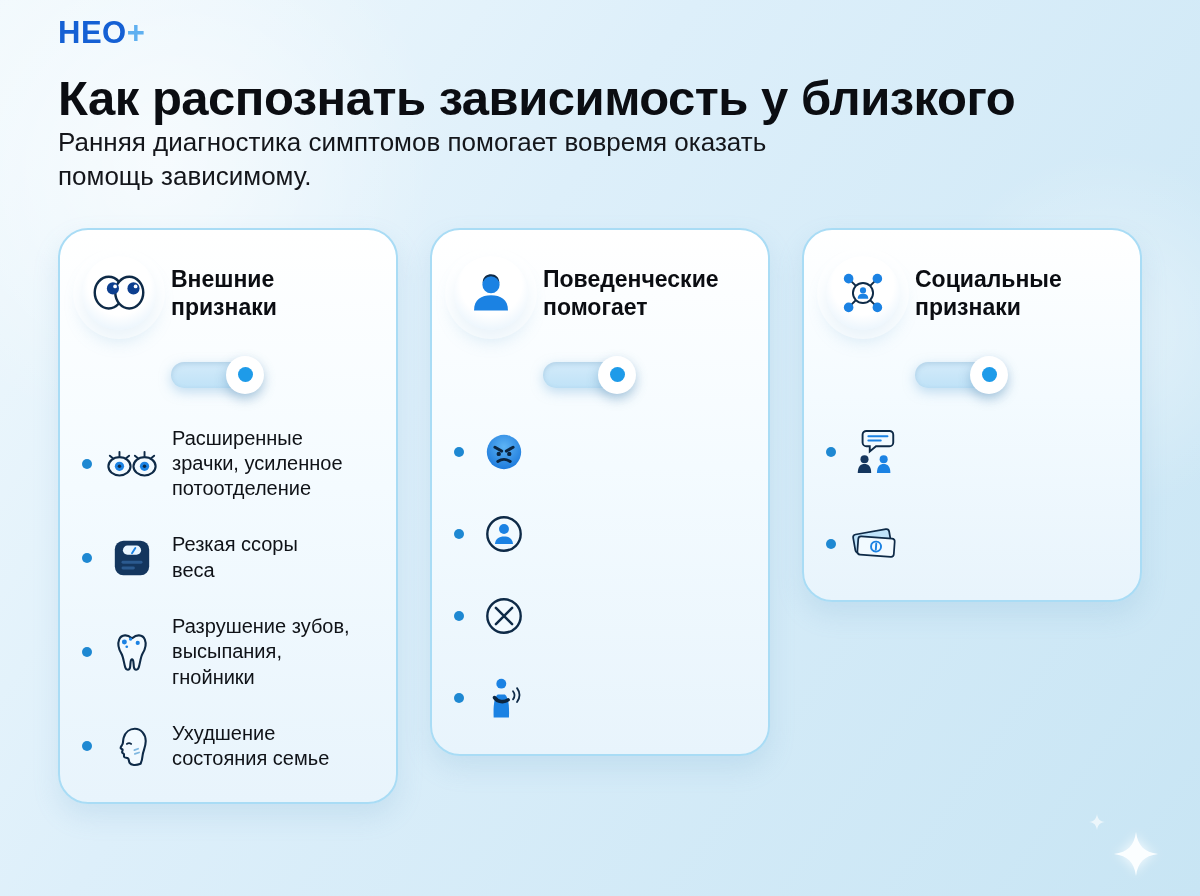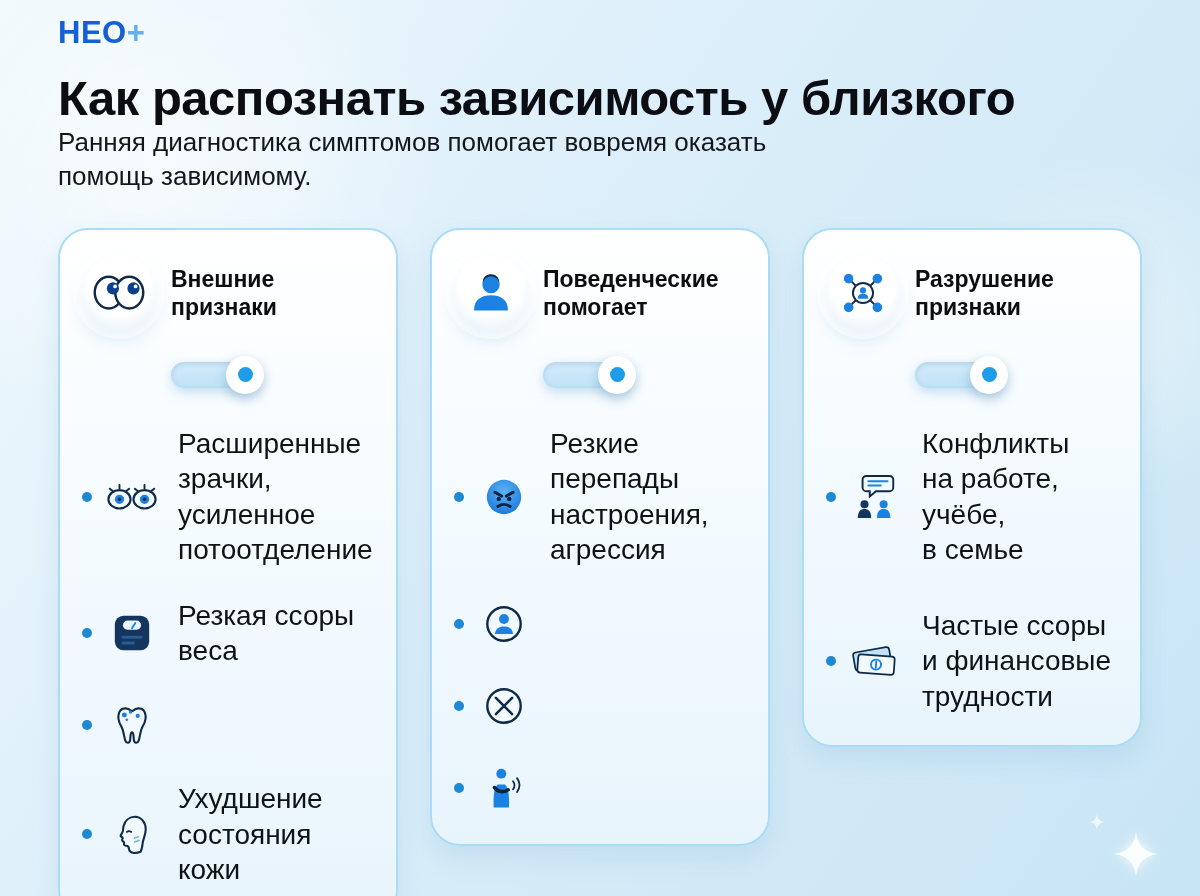--- a/index.html
+++ b/index.html
@@ -52,21 +52,21 @@
     box-shadow:0 5px 12px rgba(90,145,185,.45);
     display:flex; align-items:center; justify-content:center;
   }
   .toggle-dot { width:15px; height:15px; border-radius:50%; background:#1e9be9; }
 
   .items { display:flex; flex-direction:column; gap:30px; }
   .card--social .items { gap:40px; }
   .item { display:flex; align-items:center; gap:13px; }
   .bullet { width:10px; height:10px; border-radius:50%; background:#1e88d2; flex:0 0 10px; }
   .item-icon { width:54px; height:52px; flex:0 0 54px; display:flex; align-items:center; justify-content:center; }
-  .item-text { font-size:28px; font-weight:500; line-height:1.27; color:#0f1217; white-space:pre-line;margin-left:6px; }
+  .item-text { font-size:20px; font-weight:500; line-height:1.27; color:#0f1217; white-space:pre-line; }
 
   .sparkle { position:absolute; right:42px; bottom:20px; filter:drop-shadow(0 0 6px rgba(255,255,255,.9)); }
   .sparkle-small { position:absolute; right:95px; bottom:66px; opacity:.65; }
 </style>
 </head>
 <body>
 
 <div class="page">
   <div class="glow-1"></div>
   <div class="glow-2"></div>
@@ -143,33 +143,36 @@
           <span class="bullet"></span>
           <span class="item-icon">
             <svg viewBox="0 0 42 44" width="40">
               <path d="M20 7 C17 4 10 3 7.5 9 C5.5 14 7 19 10 24 C12 27.5 12.5 34 14 38.5 C15 41.5 18.5 41.5 19 38 C19.4 35 19.3 31.5 20 30.5 C20.7 29.5 21.3 29.5 22 30.5 C22.7 31.5 22.6 35 23 38 C23.5 41.5 27 41.5 28 38.5 C29.5 34 30 27.5 32 24 C35 19 36.5 14 34.5 9 C32 3 25 4 22 7 C21.3 7.6 20.7 7.6 20 7 Z" fill="#f2faff" stroke="#0e2a47" stroke-width="2.2"></path>
               <circle cx="13" cy="11.5" r="2.6" fill="#1b82e3"></circle>
               <circle cx="19.5" cy="8.5" r="1.8" fill="#1b82e3"></circle>
               <circle cx="27" cy="12.5" r="2.2" fill="#1b82e3"></circle>
               <circle cx="15.5" cy="16.5" r="1.4" fill="#1b82e3"></circle>
             </svg>
           </span>
+          <span class="item-text">Разрушение зубов,
+высыпания,
+гнойники</span>
         </div>
 
         <div class="item">
           <span class="bullet"></span>
           <span class="item-icon">
             <svg viewBox="0 0 38 44" width="36">
               <path d="M28 41 C23 43 18 42.5 16.5 40 C15.4 38.1 16 36.2 14.8 35.3 C13.5 34.4 11.6 34.9 10.8 33.8 C10.1 32.8 10.9 31.7 10.5 30.8 C10.1 29.9 8.8 30 8.6 28.9 C8.4 27.9 9.3 26.9 9.1 26 C8.9 25.1 7.3 25.4 7 24.4 C6.7 23.4 8.2 22 9 20.2 C9.8 18.4 9.4 16.2 10.2 13.4 C11.8 7.8 16.5 4 22 4 C28.5 4 33.5 9.8 33.5 17 C33.5 23 30.8 27.2 30.3 31.5 C30 34.5 29.2 38.8 28 41 Z" fill="#f2faff" stroke="#0e2a47" stroke-width="2.2"></path>
               <path d="M13.5 20 C15 19 17 19.2 18.2 20" stroke="#0e2a47" stroke-width="1.8" stroke-linecap="round" fill="none"></path>
               <path d="M21.5 26.5 L25.5 25 M22 30.5 L26.5 29" stroke="#7fb7e0" stroke-width="1.8" stroke-linecap="round"></path>
             </svg>
           </span>
           <span class="item-text">Ухудшение
-состояния кожи</span>
+состояния семье</span>
         </div>
       </div>
     </section>
 
     <section class="card">
       <div class="card-header">
         <div class="badge">
           <svg viewBox="0 0 48 48" width="44">
             <path d="M15 12 C15 6 20 3.5 24 3.5 C29 3.5 33 7 33 12 C33 13 32.6 14.1 32.2 14.9 C30 10.5 27 9.6 24 9.6 C20 9.6 17 11.2 15.8 14.9 C15.3 14 15 13 15 12 Z" fill="#0e2a47"></path>
             <circle cx="24" cy="15" r="9.4" fill="#1b82e3"></circle>
@@ -197,23 +200,20 @@
                   <stop offset="100%" stop-color="#1472d8"></stop>
                 </radialGradient>
               </defs>
               <circle cx="22" cy="22" r="18" fill="url(#gradAngry)"></circle>
               <path d="M12.5 17 L19.5 21 M31.5 17 L24.5 21" stroke="#0b2540" stroke-width="3.2" stroke-linecap="round"></path>
               <circle cx="16.5" cy="24" r="2.3" fill="#0b2540"></circle>
               <circle cx="27.5" cy="24" r="2.3" fill="#0b2540"></circle>
               <path d="M15.5 32 Q22 27.5 28.5 32" stroke="#0b2540" stroke-width="3" stroke-linecap="round" fill="none"></path>
             </svg>
           </span>
-          <span class="item-text">Резкие перепады
-настроения,
-агрессия</span>
         </div>
 
         <div class="item">
           <span class="bullet"></span>
           <span class="item-icon">
             <svg viewBox="0 0 44 44" width="42">
               <circle cx="22" cy="22" r="17.5" fill="none" stroke="#0e2a47" stroke-width="2.5"></circle>
               <circle cx="22" cy="16.8" r="5.2" fill="#1b82e3"></circle>
               <path d="M12.5 32.5 C13 26.5 17 24.5 22 24.5 C27 24.5 31 26.5 31.5 32.5 Z" fill="#1b82e3"></path>
             </svg>
@@ -257,21 +257,21 @@
             </g>
             <circle cx="9" cy="9" r="5" fill="#1b82e3"></circle>
             <circle cx="39" cy="9" r="5" fill="#1b82e3"></circle>
             <circle cx="9" cy="39" r="5" fill="#1b82e3"></circle>
             <circle cx="39" cy="39" r="5" fill="#1b82e3"></circle>
             <circle cx="24" cy="24" r="10.5" fill="#ffffff" stroke="#0e2a47" stroke-width="2"></circle>
             <circle cx="24" cy="21.3" r="3.2" fill="#1b82e3"></circle>
             <path d="M18.5 30 C18.5 26 21 24.8 24 24.8 C27 24.8 29.5 26 29.5 30 Z" fill="#1b82e3"></path>
           </svg>
         </div>
-        <h2 class="card-title">Разрушение
+        <h2 class="card-title">Социальные
 признаки</h2>
       </div>
 
       <div class="toggle">
         <div class="toggle-knob">
             <div class="toggle-dot"></div>
           </div>
       </div>
 
       <div class="items">
@@ -280,42 +280,36 @@
           <span class="item-icon">
             <svg viewBox="0 0 48 48" width="46">
               <path d="M14 2 h24 a4 4 0 0 1 4 4 v8 a4 4 0 0 1 -4 4 h-14 l-6.5 5.5 v-5.5 h-3.5 a4 4 0 0 1 -4 -4 v-8 a4 4 0 0 1 4 -4 z" fill="#f2faff" stroke="#0e2a47" stroke-width="2"></path>
               <path d="M16 7.5 h20 M16 12 h13" stroke="#1b82e3" stroke-width="2" stroke-linecap="round"></path>
               <circle cx="12" cy="31.5" r="4.2" fill="#14365e"></circle>
               <path d="M5 46 C5 39 8 36.5 12 36.5 C16 36.5 19 39 19 46 Z" fill="#14365e"></path>
               <circle cx="32" cy="31.5" r="4.2" fill="#1b82e3"></circle>
               <path d="M25 46 C25 39 28 36.5 32 36.5 C36 36.5 39 39 39 46 Z" fill="#1b82e3"></path>
             </svg>
           </span>
-          <span class="item-text">Конфликты
-на работе, учёбе,
-в семье</span>
         </div>
 
         <div class="item">
           <span class="bullet"></span>
           <span class="item-icon">
             <svg viewBox="0 0 52 40" width="50">
               <g transform="rotate(-10 22 17)">
                 <rect x="3" y="8" width="38" height="19" rx="3" fill="#bfe3fa" stroke="#0e2a47" stroke-width="1.8"></rect>
               </g>
               <g transform="rotate(4 26 24)">
                 <rect x="7" y="14" width="38" height="19" rx="3" fill="#f2faff" stroke="#0e2a47" stroke-width="1.8"></rect>
                 <circle cx="26" cy="23.5" r="5.2" fill="none" stroke="#1b82e3" stroke-width="2"></circle>
                 <path d="M26 20.5 v6" stroke="#1b82e3" stroke-width="2" stroke-linecap="round"></path>
               </g>
             </svg>
           </span>
-          <span class="item-text">Частые ссоры
-и финансовые
-трудности</span>
         </div>
       </div>
     </section>
 
   </div>
 
   <svg class="sparkle" width="44" height="44" viewBox="0 0 44 44">
     <path d="M22 0 C24 14 30 20 44 22 C30 24 24 30 22 44 C20 30 14 24 0 22 C14 20 20 14 22 0 Z" fill="#fbfeff"></path>
   </svg>
   <svg class="sparkle-small" width="16" height="16" viewBox="0 0 44 44">

